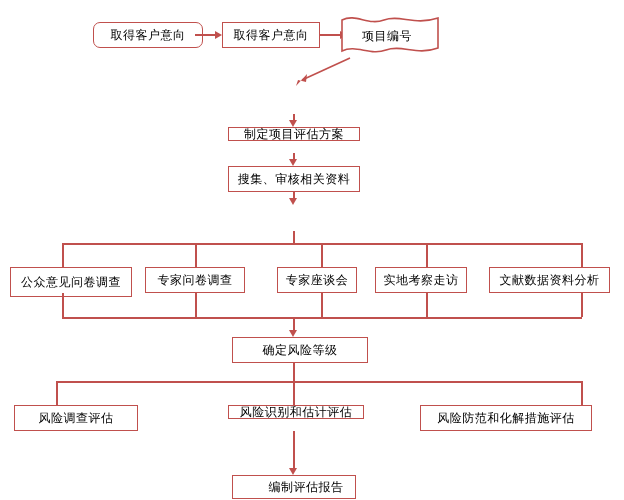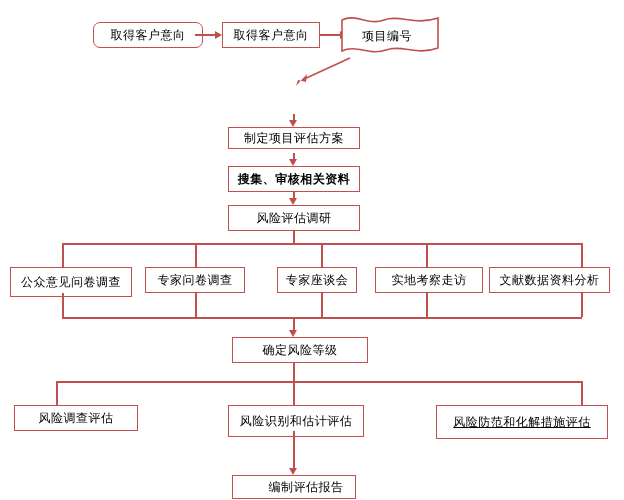--- a/index.html
+++ b/index.html
@@ -96,46 +96,45 @@
     <svg width="62" height="32" viewBox="0 0 62 32">
       <line x1="58" y1="2" x2="10" y2="24" stroke="#c0504d" stroke-width="1.6"></line>
       <polygon points="4,30 15,18 14,26 6,24" fill="#c0504d"></polygon>
     </svg>
   </div>
 
 
   <div class="line vline" style="left:293px; top:114px; height:6px;"></div>
   <div class="arrow-down" style="left:289px; top:120px;"></div>
 
-  <div class="node" style="left:228px; top:127px; width:132px; height:22px;">制定项目评估方案</div>
+  <div class="node" style="left:228px; top:127px; width:132px; height:14px;">制定项目评估方案</div>
 
   <div class="line vline" style="left:293px; top:153px; height:6px;"></div>
   <div class="arrow-down" style="left:289px; top:159px;"></div>
 
-  <div class="node" style="left:228px; top:166px; width:132px; height:26px;font-weight:bold;">搜集、审核相关资料</div>
+  <div class="node" style="left:228px; top:166px; width:132px; height:26px;">搜集、审核相关资料</div>
 
   <div class="line vline" style="left:293px; top:192px; height:6px;"></div>
   <div class="arrow-down" style="left:289px; top:198px;"></div>
 
-  <div class="node" style="left:228px; top:205px; width:132px; height:26px;">风险评估调研</div>
 
   <div class="line vline" style="left:293px; top:231px; height:12px;"></div>
 
   <div class="line hline" style="left:62px; top:243px; width:520px;"></div>
 
   <div class="line vline" style="left:62px; top:243px; height:24px;"></div>
   <div class="line vline" style="left:195px; top:243px; height:24px;"></div>
   <div class="line vline" style="left:321px; top:243px; height:24px;"></div>
   <div class="line vline" style="left:426px; top:243px; height:24px;"></div>
   <div class="line vline" style="left:581px; top:243px; height:24px;"></div>
 
   <div class="node" style="left:10px; top:267px; width:122px; height:30px;">公众意见问卷调查</div>
   <div class="node" style="left:145px; top:267px; width:100px; height:26px;">专家问卷调查</div>
   <div class="node" style="left:277px; top:267px; width:80px; height:26px;">专家座谈会</div>
-  <div class="node" style="left:375px; top:267px; width:108px; height:26px;">实地考察走访</div>
+  <div class="node" style="left:375px; top:267px; width:92px; height:26px;">实地考察走访</div>
   <div class="node" style="left:489px; top:267px; width:121px; height:26px;">文献数据资料分析</div>
 
   <div class="line vline" style="left:62px; top:293px; height:24px;"></div>
   <div class="line vline" style="left:195px; top:293px; height:24px;"></div>
   <div class="line vline" style="left:321px; top:293px; height:24px;"></div>
   <div class="line vline" style="left:426px; top:293px; height:24px;"></div>
   <div class="line vline" style="left:581px; top:293px; height:24px;"></div>
   <div class="line hline" style="left:62px; top:317px; width:520px;"></div>
 
   <div class="line vline" style="left:293px; top:317px; height:14px;"></div>
@@ -143,21 +142,21 @@
 
   <div class="node" style="left:232px; top:337px; width:136px; height:26px;">确定风险等级</div>
 
   <div class="line vline" style="left:293px; top:363px; height:18px;"></div>
   <div class="line hline" style="left:56px; top:381px; width:526px;"></div>
   <div class="line vline" style="left:56px; top:381px; height:24px;"></div>
   <div class="line vline" style="left:293px; top:381px; height:24px;"></div>
   <div class="line vline" style="left:581px; top:381px; height:24px;"></div>
 
   <div class="node" style="left:14px; top:405px; width:124px; height:26px;">风险调查评估</div>
-  <div class="node" style="left:228px; top:405px; width:136px; height:32px;">风险识别和估计评估</div>
-  <div class="node" style="left:436px; top:405px; width:172px; height:34px;text-decoration:underline;">风险防范和化解措施评估</div>
+  <div class="node" style="left:228px; top:405px; width:136px; height:14px;">风险识别和估计评估</div>
+  <div class="node" style="left:420px; top:405px; width:172px; height:26px;">风险防范和化解措施评估</div>
 
   <div class="line vline" style="left:293px; top:431px; height:38px;"></div>
   <div class="arrow-down" style="left:289px; top:468px;"></div>
 
   <div class="node" style="left:232px; top:475px; width:124px; height:24px;padding-left:24px;">编制评估报告</div>
 
 </div>
 
 </body></html>

